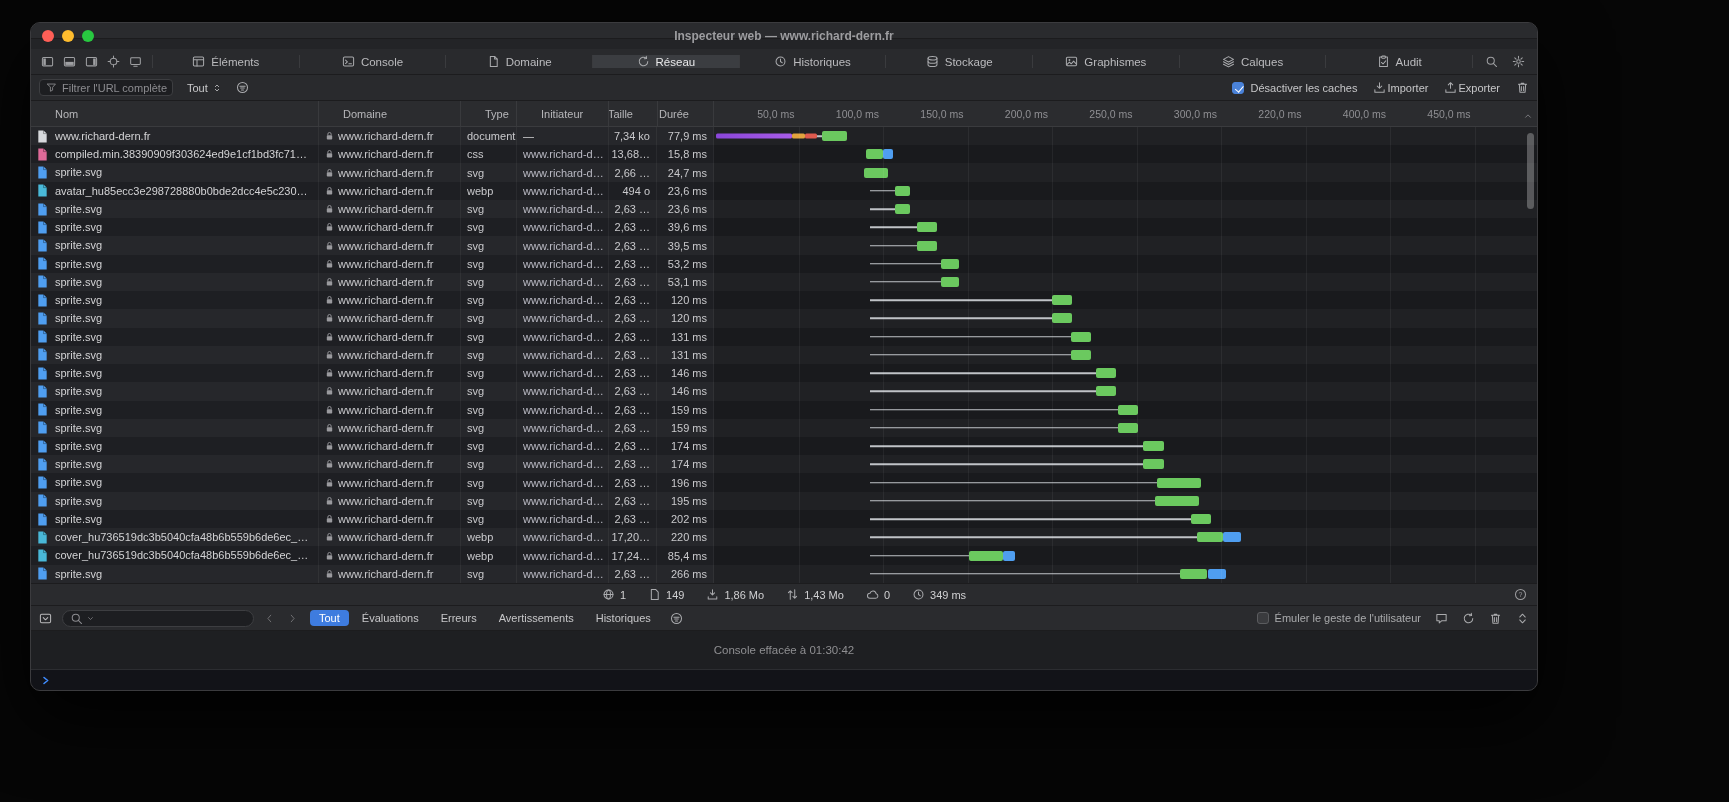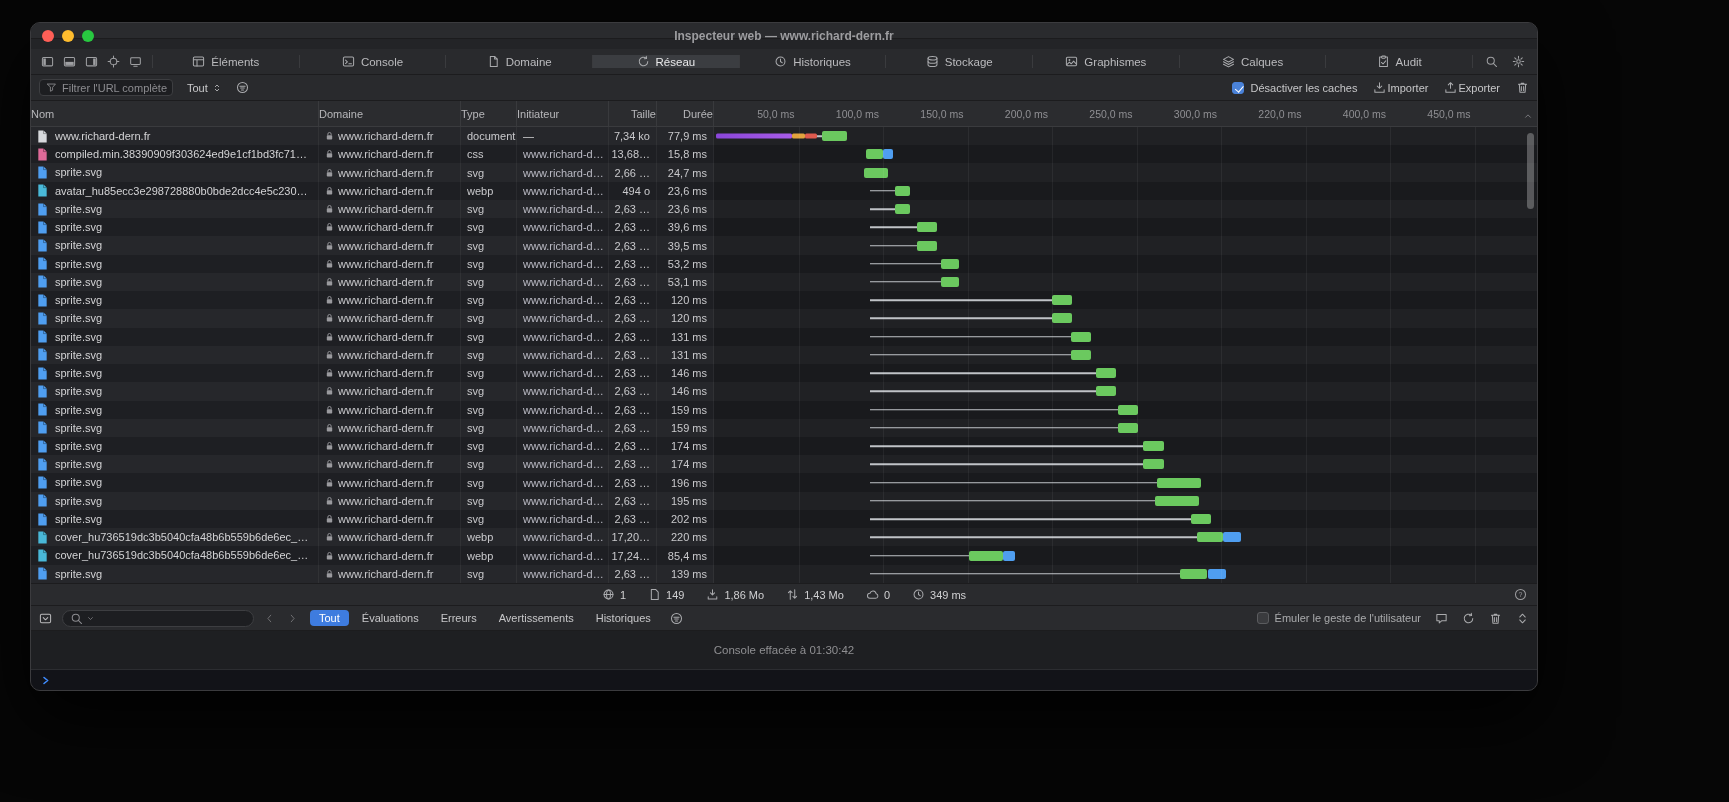--- a/index.html
+++ b/index.html
@@ -41,21 +41,21 @@
   .box.checked{background:#4a82d8;border-color:#4a82d8}
   .box.checked::after{content:"";position:absolute;left:3.4px;top:1.4px;width:3.6px;height:6.6px;
                       border:solid #fff;border-width:0 1.6px 1.6px 0;transform:rotate(40deg)}
   .tool-btn{display:flex;align-items:flex-end;gap:1px;color:#c7c7c9}
   .tool-btn .icon{color:#a9aaad;display:inline-flex}
 
   
   .table-area{position:absolute;top:78px;left:0;right:0;height:482px;background:#1f2023}
   .thead{position:absolute;top:0;left:0;right:0;height:26px;background:#2b2c2f;border-bottom:1px solid #3a3b3e;
          display:grid;grid-template-columns:288px 142px 56px 92px 48px 57px 1fr;font-size:11px;color:#b7b7ba;z-index:3}
-  .hc{padding:0 0;height:100%;display:flex;align-items:center;border-right:1px solid rgba(255,255,255,.07);overflow:hidden}
+  .hc{padding:0 24px;height:100%;display:flex;align-items:center;border-right:1px solid rgba(255,255,255,.07);overflow:hidden}
   .hc.right{justify-content:flex-end}
   .hc.wf{position:relative;border-right:none;padding:0}
   .tick{position:absolute;top:0;height:100%;width:58px;display:flex;align-items:center;justify-content:flex-end;
         font-size:10.5px;color:#8f8f93;white-space:nowrap}
   .tbody{position:absolute;top:26px;left:0;right:0;bottom:0;overflow:hidden;z-index:1}
   .row{display:grid;grid-template-columns:20px 268px 142px 56px 92px 48px 57px 1fr;height:18.24px;
        align-items:center;font-size:11px;color:#d3d3d5}
   .row.odd{background:#26272b}
   .row.even{background:#1e1f23}
   .cell{height:100%;display:flex;align-items:center;overflow:hidden;white-space:nowrap;
@@ -945,21 +945,21 @@
               <svg width="9" height="10" viewBox="0 0 12 13" fill="none" stroke="#9a9a9e" stroke-width="1.2">
                 <rect x="2.4" y="5.6" width="7.2" height="5.6" rx="1" fill="#9a9a9e" stroke="none"></rect>
                 <path d="M3.8 5.6V4a2.2 2.2 0 0 1 4.4 0v1.6"></path>
               </svg>
             </span>www.richard-dern.fr</span>
     <span class="cell c-type">svg</span>
     <span class="cell c-init">
             <a>www.richard-d…</a>
           </span>
     <span class="cell c-size">2,63 …</span>
-    <span class="cell c-dur">139 ms</span>
+    <span class="cell c-dur">266 ms</span>
     <span class="cell c-wf">
             <i class="seg seg-waiting" style="left:155.5px;width:311.0px"></i>
             <i class="seg seg-response" style="left:466.4px;width:27.0px"></i>
             <i class="seg seg-download" style="left:493.5px;width:18.6px"></i>
           </span>
   </div>
       </div>
     <span class="scroll-arrow"><svg width="10" height="10" viewBox="0 0 14 14" fill="none" stroke="currentColor" stroke-width="1.1" stroke-linecap="round" stroke-linejoin="round">
           <path d="M3.6 8.8L7 5.4l3.4 3.4"></path>
         </svg></span>

